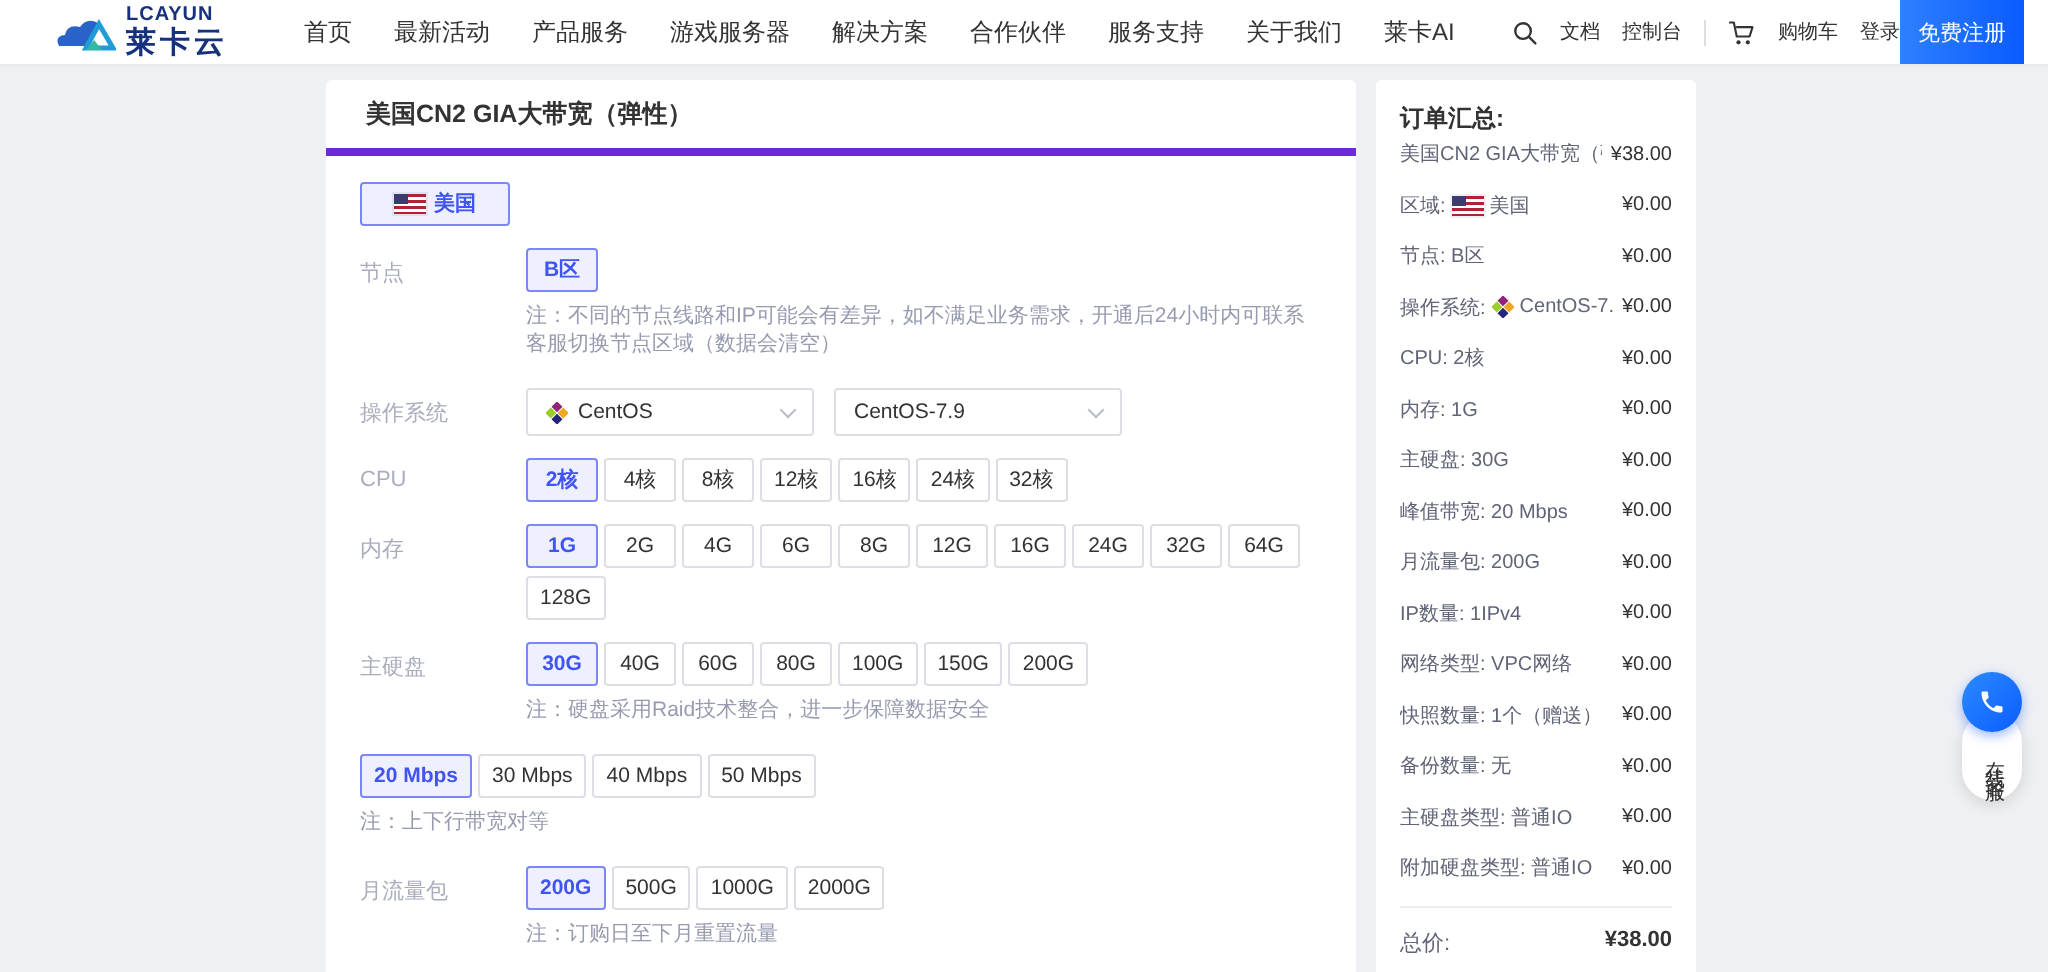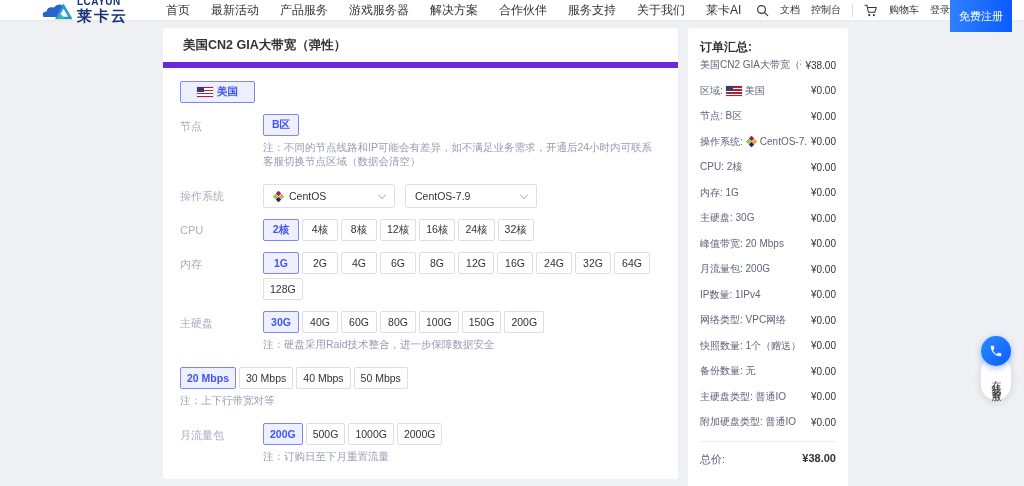--- a/index.html
+++ b/index.html
@@ -1,51 +1,51 @@
 <!DOCTYPE html>
 <html><head>
 <meta charset="utf-8">
 <style>
   * { margin:0; padding:0; box-sizing:border-box; }
   html,body { width:1024px; height:486px; overflow:hidden; background:#eef0f4;
     font-family:"Liberation Sans", sans-serif; color:#333; }
 
   
-  .topbar { position:relative; height:20px; background:#fff; display:flex; align-items:center;
-    padding-left:42px; box-shadow:0 1px 2px rgba(0,0,0,.04); }
+  .topbar { position:relative; height:32px; background:#fff; display:flex; align-items:center;
+    padding-left:28px; box-shadow:0 1px 2px rgba(0,0,0,.04); }
   .logo { display:flex; align-items:center; gap:5px; }
   .logo-txt { display:flex; flex-direction:column; line-height:1; }
   .logo-latin { font-size:10px; font-weight:bold; color:#17327d; letter-spacing:.5px; }
   .logo-cn { font-size:15px; color:#17327d; margin-top:1px; letter-spacing:2px;font-weight:bold; }
   .nav { display:flex; gap:21px; margin-left:38px; font-size:12px; }
   .nav a { color:#333; cursor:pointer; text-decoration:none; white-space:nowrap; }
   .tools { margin-left:auto; display:flex; align-items:center; gap:11px; font-size:10px; margin-right:74px; }
   .tools .t { cursor:pointer; white-space:nowrap; }
   .tdiv { width:1px; height:13px; background:#ddd; }
   .register { position:absolute; right:12px; top:0; width:62px; height:32px; border:none;
     background:linear-gradient(90deg,#2f80ff,#0a5bff); color:#fff; font-size:11px; cursor:pointer;
     font-family:inherit; }
   .iconbtn { display:flex; align-items:center; }
 
   
   .page { display:flex; align-items:flex-start; padding:8px 0 0 163px; }
   .panel { width:515px; background:#fff; border-radius:3px; min-height:446px; }
-  .panel-title { font-size:12.5px; font-weight:bold; padding:9px 20px 8px; border-bottom:6px solid #6d28d9; }
+  .panel-title { font-size:12.5px; font-weight:bold; padding:9px 20px 8px; border-bottom:4px solid #6d28d9; }
   .form { padding:13px 16px 0 17px; }
   .frow { display:flex; margin-bottom:7px; }
   .flabel { width:83px; flex:none; font-size:11px; color:#a9adbd; padding-top:5px; }
   .fbody { flex:1; min-width:0; }
   .opts { display:flex; flex-wrap:wrap; }
   .opt { height:22px; min-width:36px; padding:0 6px; margin:0 3px 4px 0; background:#fff;
     border:1px solid #dcdfe6; border-radius:2px; font-size:10.5px; color:#333; cursor:pointer;
     display:inline-flex; align-items:center; justify-content:center; gap:4px; font-family:inherit; white-space:nowrap; }
   .opt.sel { border-color:#7b87f7; background:#eef0ff; color:#4054f2; font-weight:bold; }
   .opt.flagbtn { min-width:75px; }
   .note { font-size:10.5px; color:#979bb0; margin:1px 0 8px; }
-  .select { width:132px; height:24px; border:1px solid #dcdfe6; border-radius:2px; background:#fff;
+  .select { width:144px; height:24px; border:1px solid #dcdfe6; border-radius:2px; background:#fff;
     display:flex; align-items:center; gap:5px; padding:0 9px; margin:0 10px 4px 0; font-size:10.5px; cursor:pointer; }
   .select .selval { flex:1; }
   .chev { width:6px; height:6px; border-right:1.3px solid #b9bdc9; border-bottom:1.3px solid #b9bdc9;
     transform:rotate(45deg); margin-top:-3px; flex:none; }
 
   
   .usflag { width:16px; height:10px; display:inline-block; position:relative; flex:none;
     background:repeating-linear-gradient(180deg,#b22234 0 1.5px,#fff 1.5px 3px); outline:1px solid rgba(0,0,0,.06); }
   .usflag::before { content:""; position:absolute; left:0; top:0; width:7px; height:5px; background:#3c3b6e; }
 

